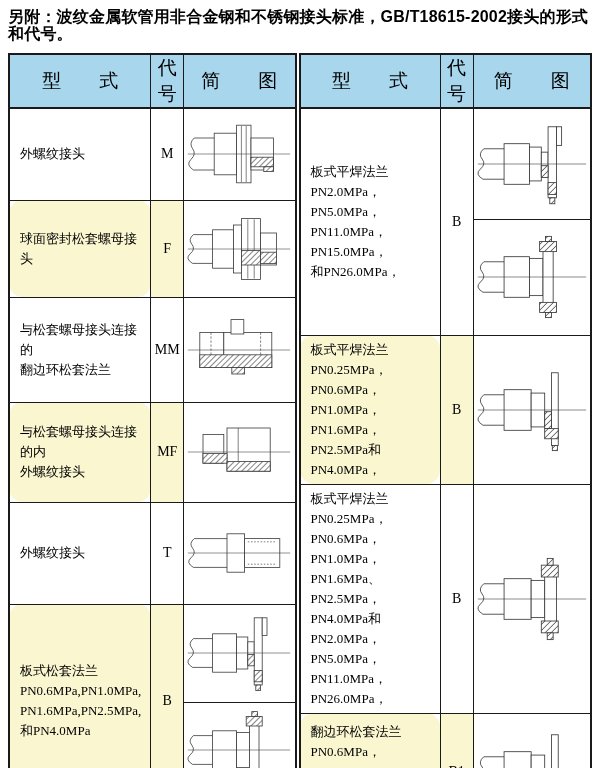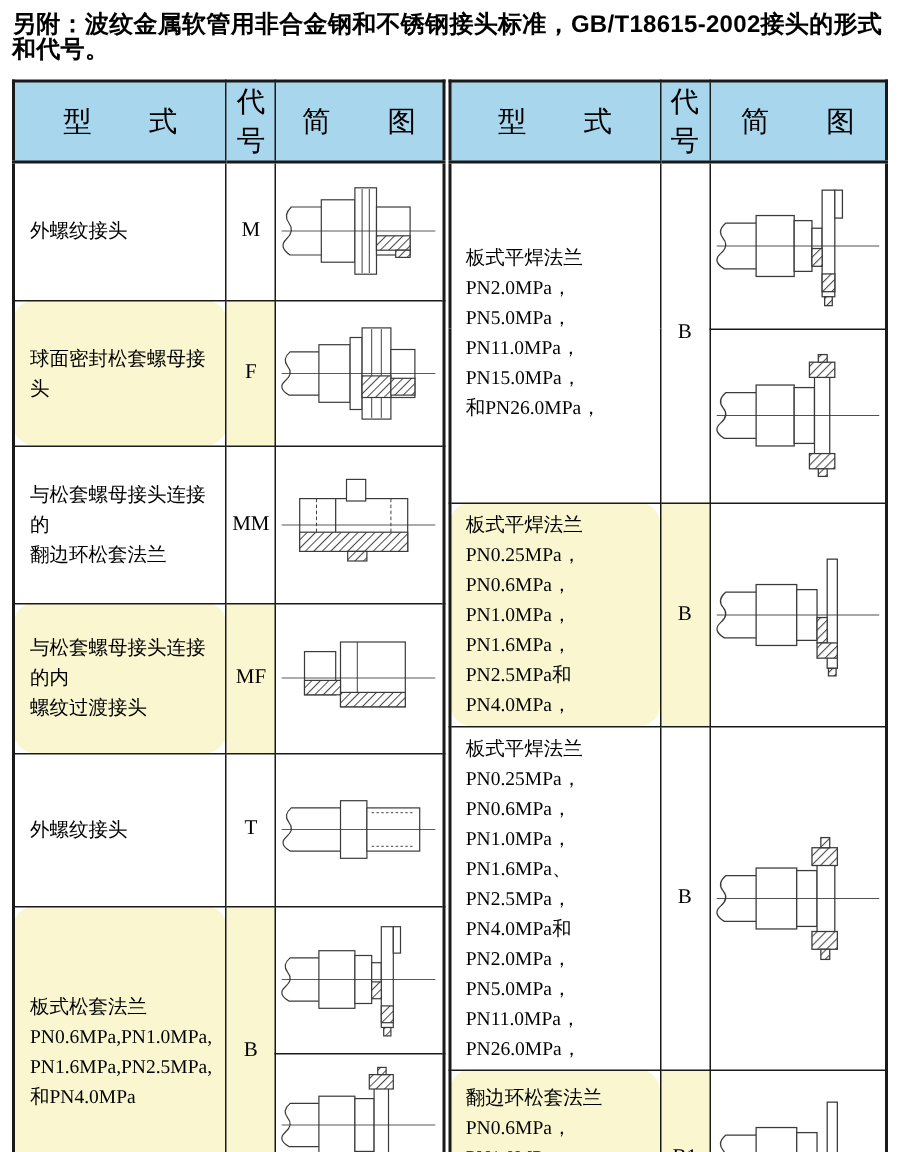--- a/index.html
+++ b/index.html
@@ -105,21 +105,21 @@
               <line x1="92" y1="28" x2="92" y2="72" stroke="#3a3a3a" stroke-width="0.8" stroke-dasharray="3,2"></line>
               <rect x="55" y="12" width="16" height="18" fill="#fff" stroke="#3a3a3a"></rect>
               <rect x="16" y="56" width="90" height="16" fill="url(#hatch)" stroke="#3a3a3a"></rect>
               <rect x="56" y="72" width="16" height="8" fill="url(#hatch)" stroke="#3a3a3a"></rect>
               <line x1="1" y1="50" x2="129" y2="50" stroke="#3a3a3a" stroke-width="0.7"></line>
             </svg>
         </td>
       </tr>
       <tr style="height:100px">
         <td class="type hl">与松套螺母接头连接的内
-螺纹过渡接头</td>
+外螺纹接头</td>
         <td class="code hl">MF</td>
         <td class="dcell">
           <svg class="diag" viewBox="0 0 130 100">
               <rect x="20" y="28" width="26" height="36" fill="#fff" stroke="#3a3a3a"></rect>
               <rect x="50" y="20" width="54" height="54" fill="#fff" stroke="#3a3a3a"></rect>
               <line x1="64" y1="20" x2="64" y2="74" stroke="#3a3a3a" stroke-width="0.8"></line>
               <rect x="20" y="52" width="30" height="12" fill="url(#hatch)" stroke="#3a3a3a"></rect>
               <rect x="50" y="62" width="54" height="12" fill="url(#hatch)" stroke="#3a3a3a"></rect>
               <line x1="1" y1="50" x2="129" y2="50" stroke="#3a3a3a" stroke-width="0.7"></line>
             </svg>

